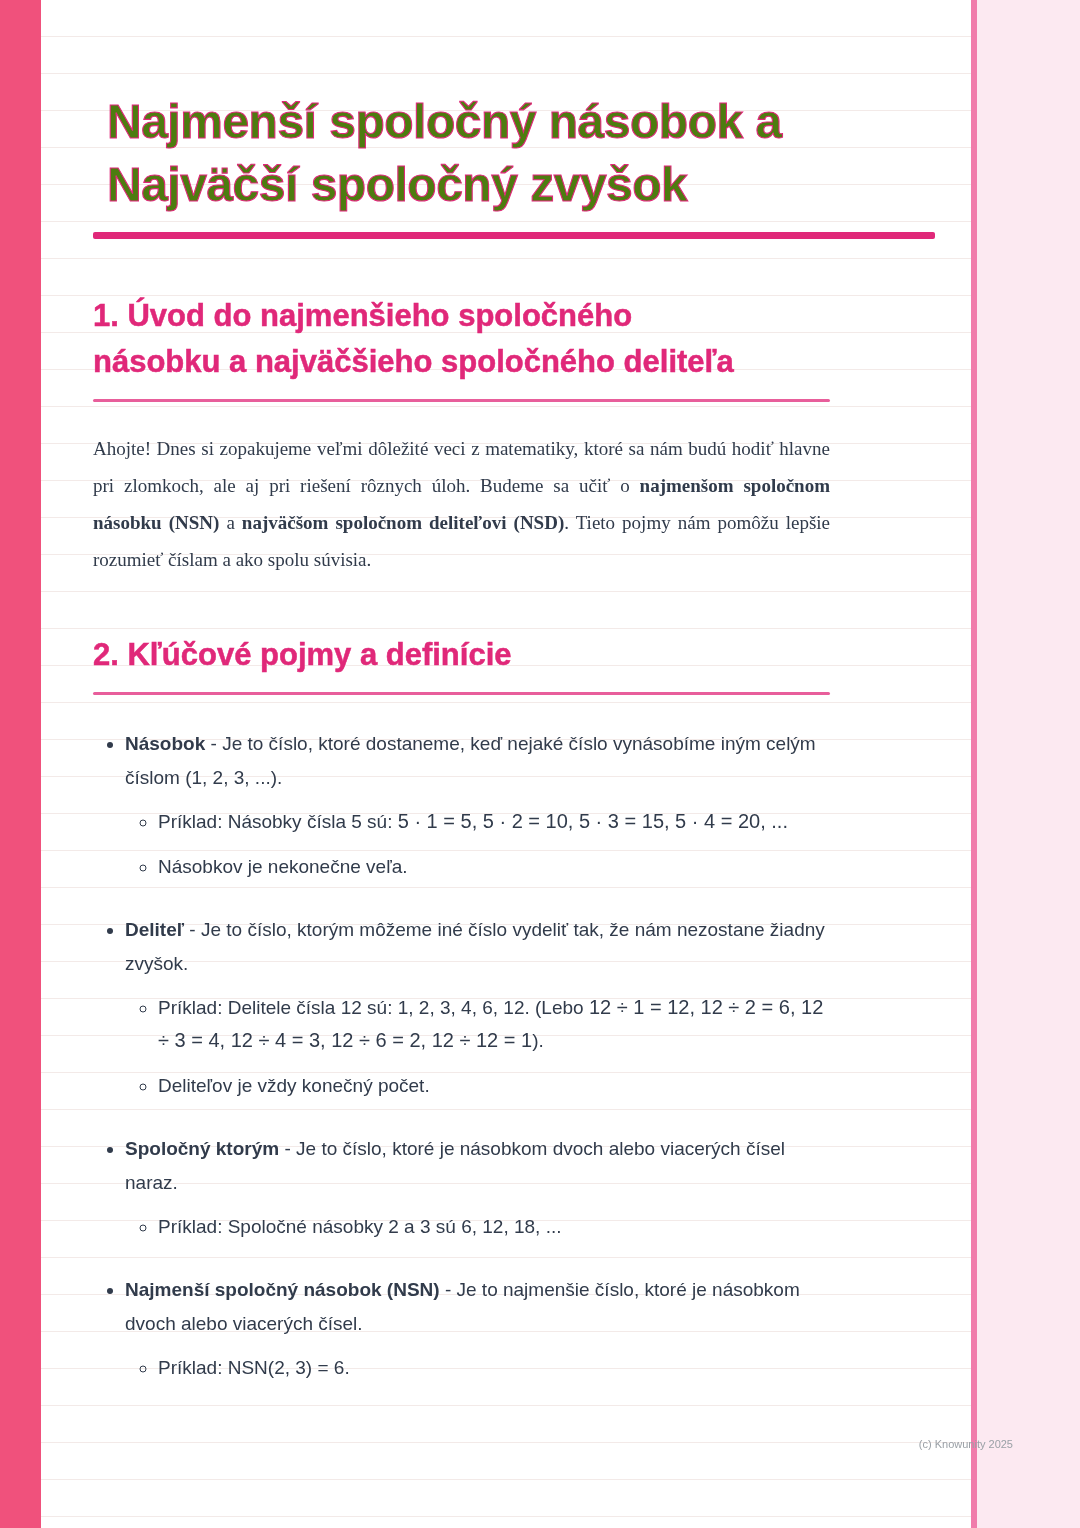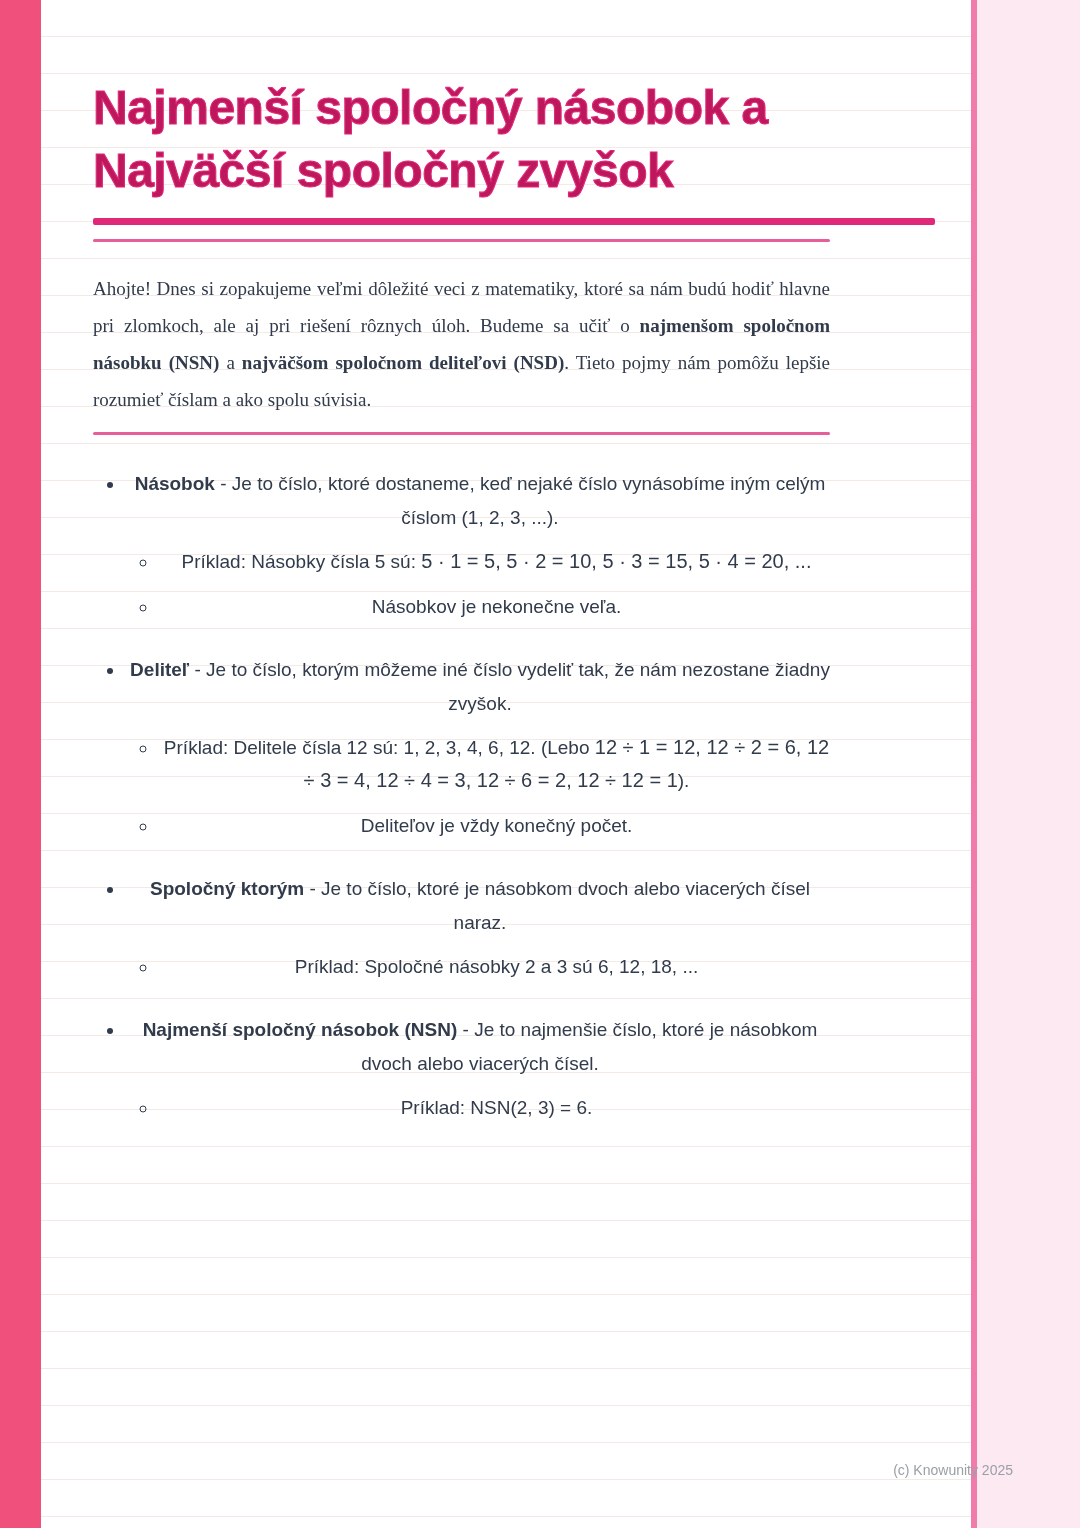--- a/index.html
+++ b/index.html
@@ -26,24 +26,24 @@
     background:#f07cab;
   }
   .right-strip{
     position:absolute;left:977px;top:0;bottom:0;right:0;
     background:#fce9f1;
   }
   .content{
     position:absolute;left:93px;top:0;width:845px;
   }
   h1.title{
-    margin:0;padding-top:76px;
+    margin:14px;padding-top:76px;
     font-size:48px;line-height:63px;font-weight:700;
     letter-spacing:-0.5px;
-    color:#be185d;
+    color:#4d7c0f;
     -webkit-text-stroke:1.1px #e02879;
   }
   .title-rule{
     width:842px;height:7px;background:#e02879;border-radius:2px;
     margin-top:16px;
   }
   h2.section{
     margin:0;padding:0;margin-top:54px;
     font-size:31px;line-height:46px;font-weight:700;
     max-width:660px;
@@ -58,62 +58,63 @@
     margin:0;margin-top:28px;width:737px;
     font-size:19px;line-height:37px;
     text-align:justify;
     font-family:Liberation Serif, serif;
   }
   p.body .bold{font-weight:700;}
   ul.l1{
     margin:32px 0 0 0;padding:0 0 0 32px;
     list-style:disc outside;
     width:710px;
-    text-align:center;
   }
   ul.l1 > li{
     font-size:19px;line-height:34px;
     margin-bottom:30px;
   }
   ul.l1 > li:last-child{margin-bottom:7px;}
   ul.l2{
     margin:10px 0 0 0;padding:0 0 0 33px;
     list-style:circle outside;
   }
   ul.l2 > li{
     font-size:19px;line-height:33px;
     margin-bottom:12px;
   }
   ul.l2 > li:last-child{margin-bottom:0;}
   .term{font-weight:700;}
   .ex{}
   .math{font-family:Liberation Sans, sans-serif;font-size:20px;}
   .footer{
     position:absolute;top:1438px;right:67px;
-    font-size:14px;color:#9aa0a6;margin-top:24px;
+    font-size:11px;color:#9aa0a6;
   }
 </style>
 </head>
 <body>
 
 <div class="paper-lines"></div>
 <div class="left-strip"></div>
 <div class="right-strip"></div>
 <div class="right-line"></div>
 
 <div class="content">
 
   <h1 class="title"><span>Najmenší spoločný násobok a</span><br><span>Najväčší spoločný zvyšok</span></h1>
 
   <div class="title-rule"></div>
 
+  <h2 class="section">1. Úvod do najmenšieho spoločného násobku a najväčšieho spoločného deliteľa</h2>
   <div class="thin-rule"></div>
 
   <p class="body"><span>Ahojte! Dnes si zopakujeme veľmi dôležité veci z matematiky, ktoré sa nám budú hodiť hlavne pri zlomkoch, ale aj pri riešení rôznych úloh. Budeme sa učiť o </span><span class="bold">najmenšom spoločnom násobku (NSN)</span><span> a </span><span class="bold">najväčšom spoločnom deliteľovi (NSD)</span><span>. Tieto pojmy nám pomôžu lepšie rozumieť číslam a ako spolu súvisia.</span></p>
 
+  <h2 class="section">2. Kľúčové pojmy a definície</h2>
   <div class="thin-rule"></div>
 
 
   <ul class="l1">
 
     <li><span class="term">Násobok</span><span> - Je to číslo, ktoré dostaneme, keď nejaké číslo vynásobíme iným celým číslom (1, 2, 3, ...).</span>
       <ul class="l2">
         <li><span class="ex">Príklad:</span><span> Násobky čísla 5 sú: </span><span class="math">5 · 1 = 5, 5 · 2 = 10, 5 · 3 = 15, 5 · 4 = 20, ...</span><span></span></li>
         <li><span class="ex"></span><span>Násobkov je nekonečne veľa.</span><span class="math"></span><span></span></li>
       </ul>

